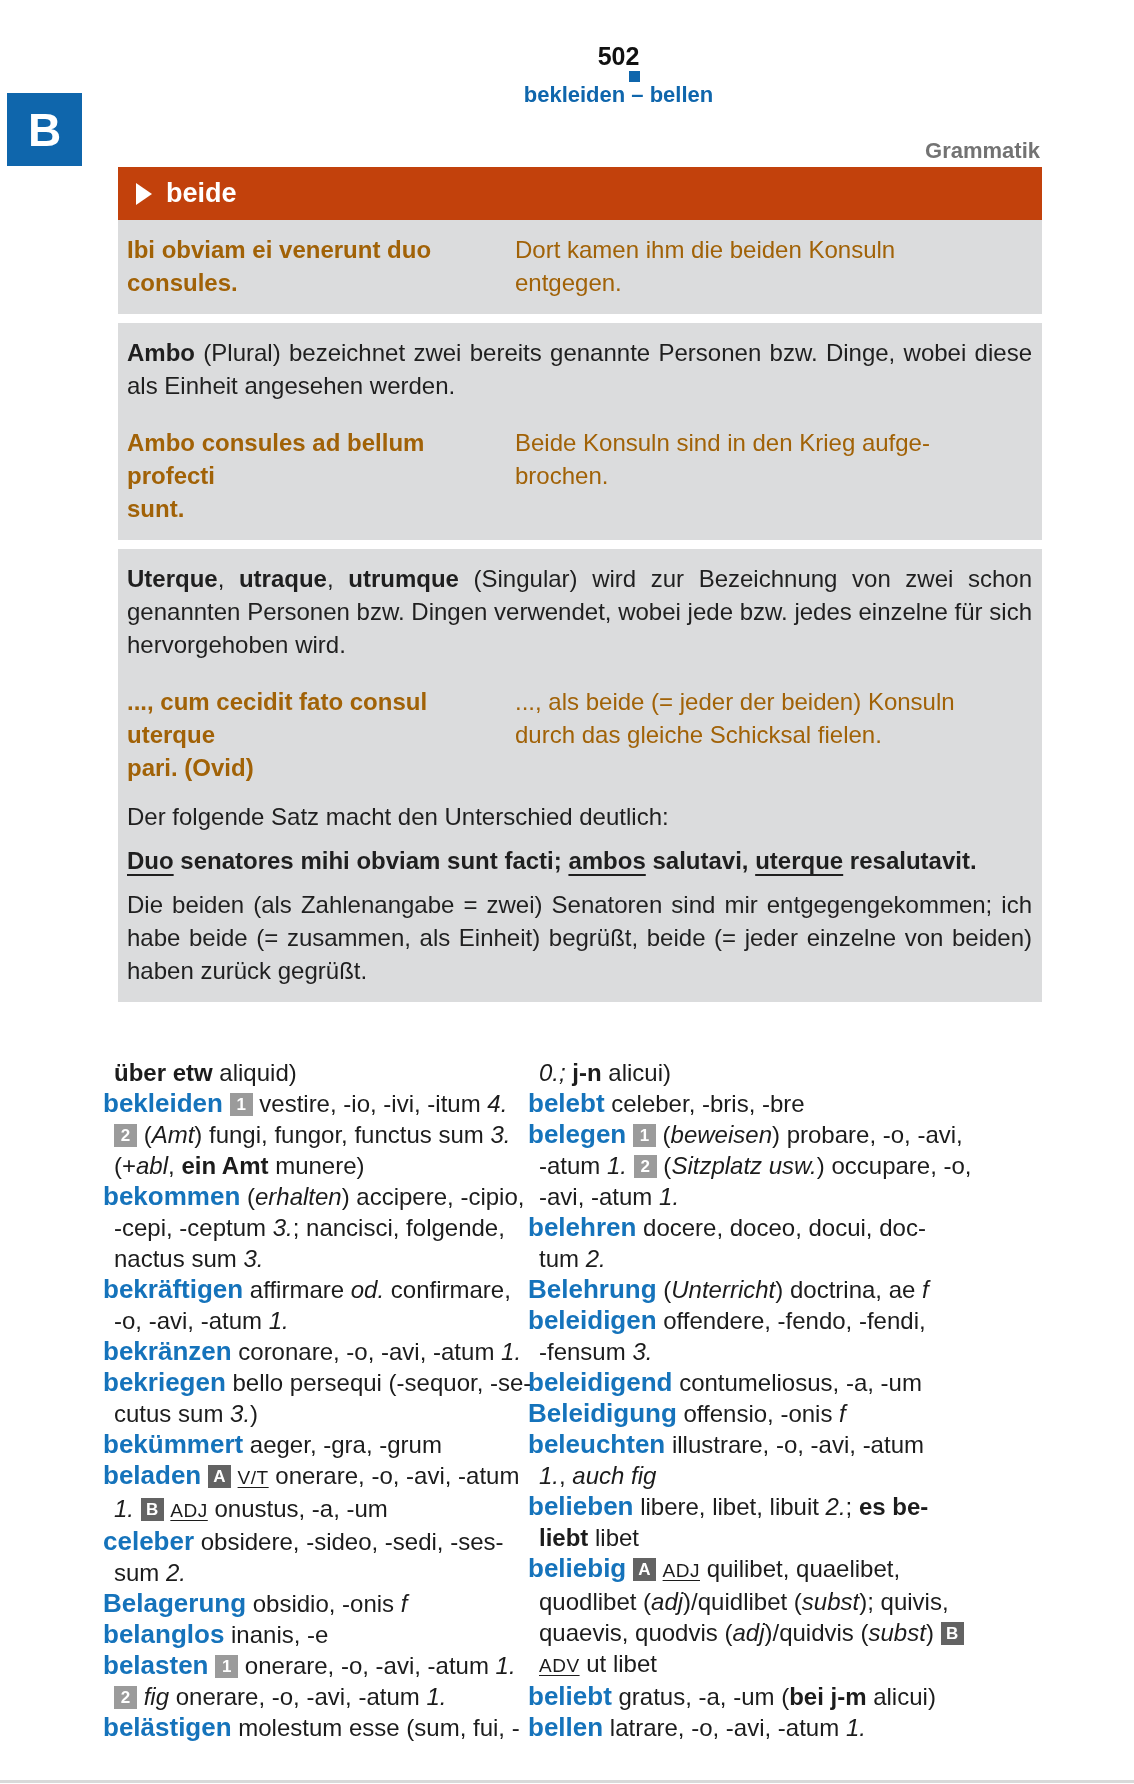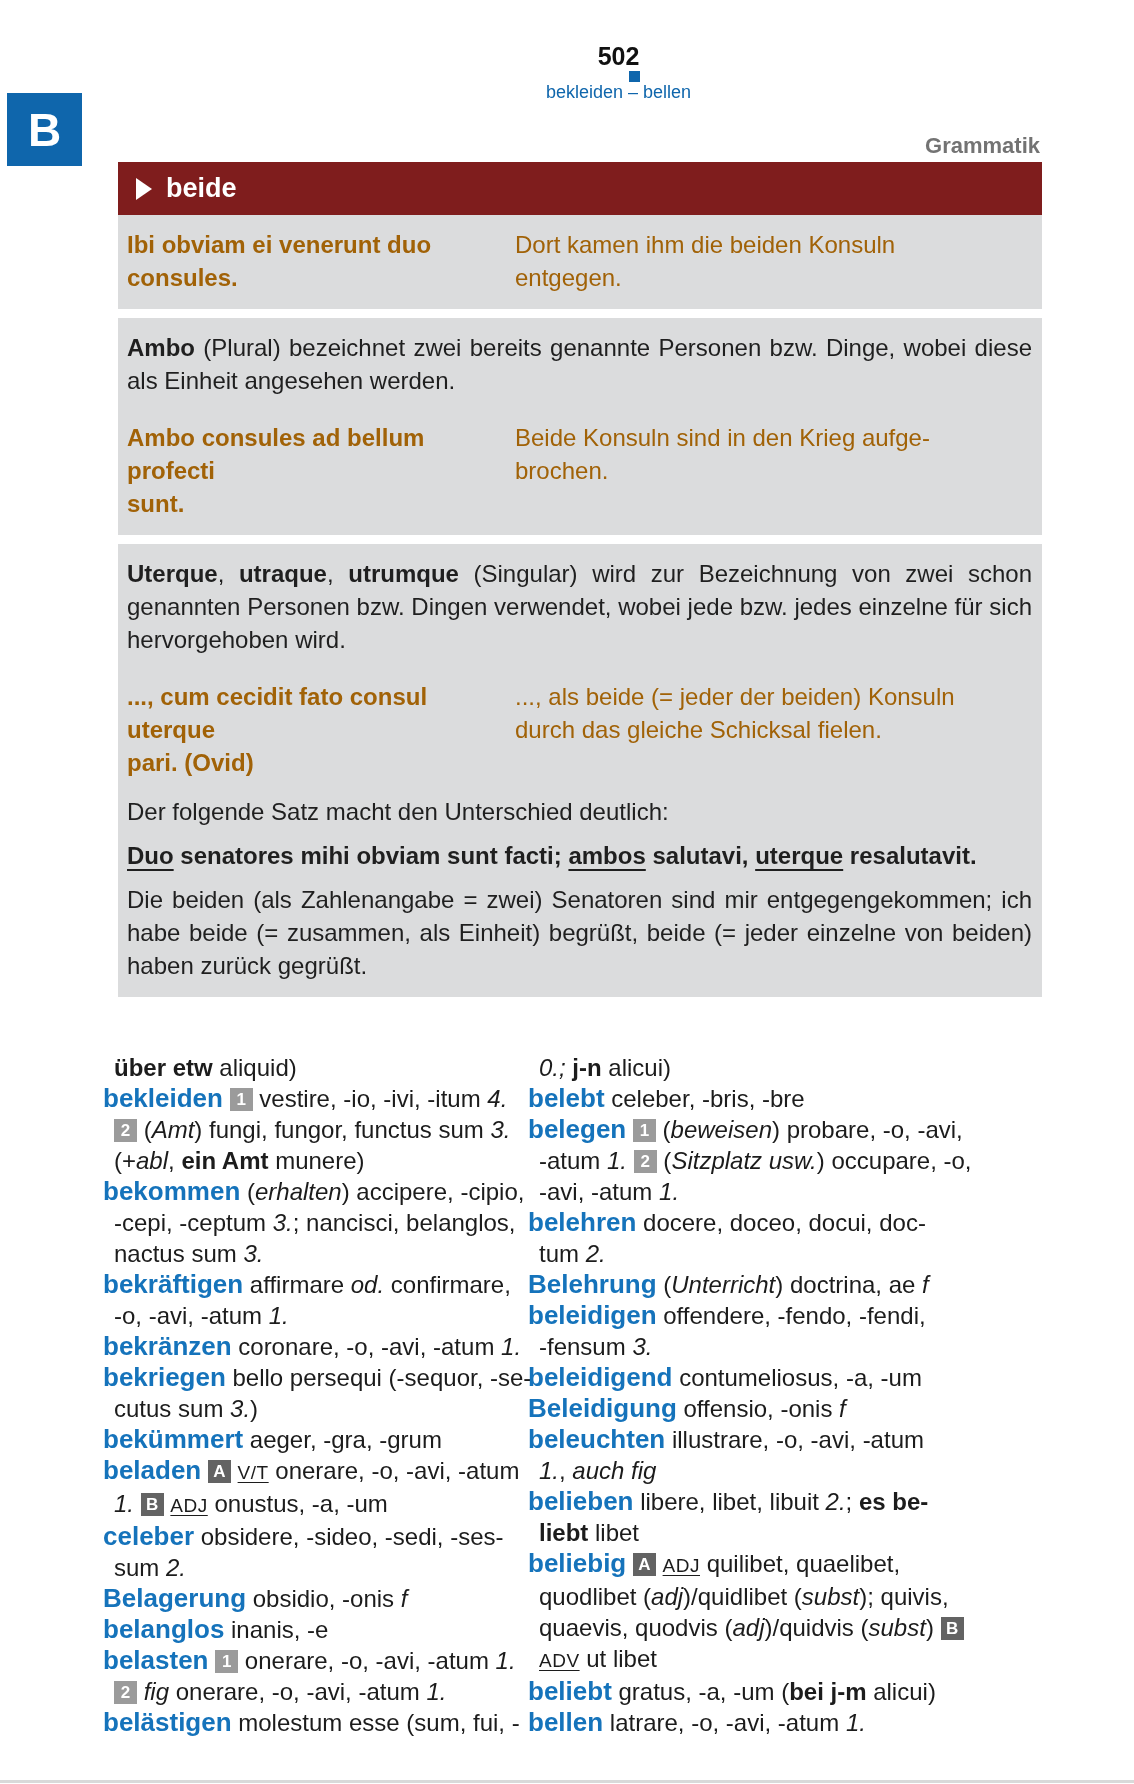--- a/index.html
+++ b/index.html
@@ -22,29 +22,29 @@
   
   .runhead{
     margin:42px 0 0 103px;
     display:flex;align-items:center;flex-direction:column;
   }
   .runhead .pagenum{font-size:25px;font-weight:bold;color:#111;}
   .runhead .bullet{
     width:11px;height:11px;background:#0f66ac;
     display:inline-block;margin:0 24px 0 56px;
   }
-  .runhead .ptitle{font-size:18px;font-weight:normal;color:#0f66ac;text-align:center;}
+  .runhead .ptitle{font-size:22px;font-weight:bold;color:#0f66ac;text-align:center;}
   
   .gram-wrap{margin:30px 0 0 118px;width:924px;}
   .gram-label{
     text-align:right;font-size:22px;font-weight:bold;
     color:#737373;margin:0 2px 3px 0;
   }
   .gram-title{
-    height:53px;background:#7f1d1d;color:#ffffff;
+    height:53px;background:#c2410c;color:#ffffff;
     display:flex;align-items:center;padding-left:18px;
     font-size:27px;font-weight:bold;
   }
   .tri{
     width:0;height:0;
     border-left:16px solid #ffffff;
     border-top:11px solid transparent;
     border-bottom:11px solid transparent;
     margin-right:14px;
   }
@@ -149,21 +149,21 @@
       <p class="gtext tight"><span class="seg-p">Der folgende Satz macht den Unterschied deutlich:</span></p>
       <p class="gtext tight"><span class="seg-u">Duo</span><span class="seg-b"> senatores mihi obviam sunt facti; </span><span class="seg-u">ambos</span><span class="seg-b"> salutavi, </span><span class="seg-u">uterque</span><span class="seg-b"> resalutavit.</span></p>
       <p class="gtext"><span class="seg-p">Die beiden (als Zahlenangabe = zwei) Senatoren sind mir entgegengekommen; ich habe beide (= zusammen, als Einheit) begrüßt, beide (= jeder einzelne von beiden) haben zurück gegrüßt.</span></p>
     </section>
   </div>
 
   <div class="dict">
     <div class="col-left">
       <div class="entry cont"><span class="seg-b">über etw</span><span class="seg-p"> aliquid)</span></div>
       <div class="entry"><span class="seg-hw">bekleiden</span><span class="seg-p"> </span><span class="seg-n">1</span><span class="seg-p"> vestire, -io, -ivi, -itum </span><span class="seg-i">4.</span><br><span class="seg-n">2</span><span class="seg-p"> (</span><span class="seg-i">Amt</span><span class="seg-p">) fungi, fungor, functus sum </span><span class="seg-i">3.</span><br><span class="seg-p">(+</span><span class="seg-i">abl</span><span class="seg-p">, </span><span class="seg-b">ein Amt</span><span class="seg-p"> munere)</span></div>
-      <div class="entry"><span class="seg-hw">bekommen</span><span class="seg-p"> (</span><span class="seg-i">erhalten</span><span class="seg-p">) accipere, -cipio,</span><br><span class="seg-p">-cepi, -ceptum </span><span class="seg-i">3.</span><span class="seg-p">; nancisci, belanglos,</span><br><span class="seg-p">nactus sum </span><span class="seg-i">3.</span></div>
+      <div class="entry"><span class="seg-hw">bekommen</span><span class="seg-p"> (</span><span class="seg-i">erhalten</span><span class="seg-p">) accipere, -cipio,</span><br><span class="seg-p">-cepi, -ceptum </span><span class="seg-i">3.</span><span class="seg-p">; nancisci, folgende,</span><br><span class="seg-p">nactus sum </span><span class="seg-i">3.</span></div>
       <div class="entry"><span class="seg-hw">bekräftigen</span><span class="seg-p"> affirmare </span><span class="seg-i">od.</span><span class="seg-p"> confirmare,</span><br><span class="seg-p">-o, -avi, -atum </span><span class="seg-i">1.</span></div>
       <div class="entry"><span class="seg-hw">bekränzen</span><span class="seg-p"> coronare, -o, -avi, -atum </span><span class="seg-i">1.</span></div>
       <div class="entry"><span class="seg-hw">bekriegen</span><span class="seg-p"> bello persequi (-sequor, -se-</span><br><span class="seg-p">cutus sum </span><span class="seg-i">3.</span><span class="seg-p">)</span></div>
       <div class="entry"><span class="seg-hw">bekümmert</span><span class="seg-p"> aeger, -gra, -grum</span></div>
       <div class="entry"><span class="seg-hw">beladen</span><span class="seg-p"> </span><span class="seg-l">A</span><span class="seg-p"> </span><span class="seg-g">V/T</span><span class="seg-p"> onerare, -o, -avi, -atum</span><br><span class="seg-i">1.</span><span class="seg-p"> </span><span class="seg-l">B</span><span class="seg-p"> </span><span class="seg-g">ADJ</span><span class="seg-p"> onustus, -a, -um</span></div>
       <div class="entry"><span class="seg-hw">celeber</span><span class="seg-p"> obsidere, -sideo, -sedi, -ses-</span><br><span class="seg-p">sum </span><span class="seg-i">2.</span></div>
       <div class="entry"><span class="seg-hw">Belagerung</span><span class="seg-p"> obsidio, -onis </span><span class="seg-i">f</span></div>
       <div class="entry"><span class="seg-hw">belanglos</span><span class="seg-p"> inanis, -e</span></div>
       <div class="entry"><span class="seg-hw">belasten</span><span class="seg-p"> </span><span class="seg-n">1</span><span class="seg-p"> onerare, -o, -avi, -atum </span><span class="seg-i">1.</span><br><span class="seg-n">2</span><span class="seg-p"> </span><span class="seg-i">fig</span><span class="seg-p"> onerare, -o, -avi, -atum </span><span class="seg-i">1.</span></div>
       <div class="entry"><span class="seg-hw">belästigen</span><span class="seg-p"> molestum esse (sum, fui, -</span></div>

